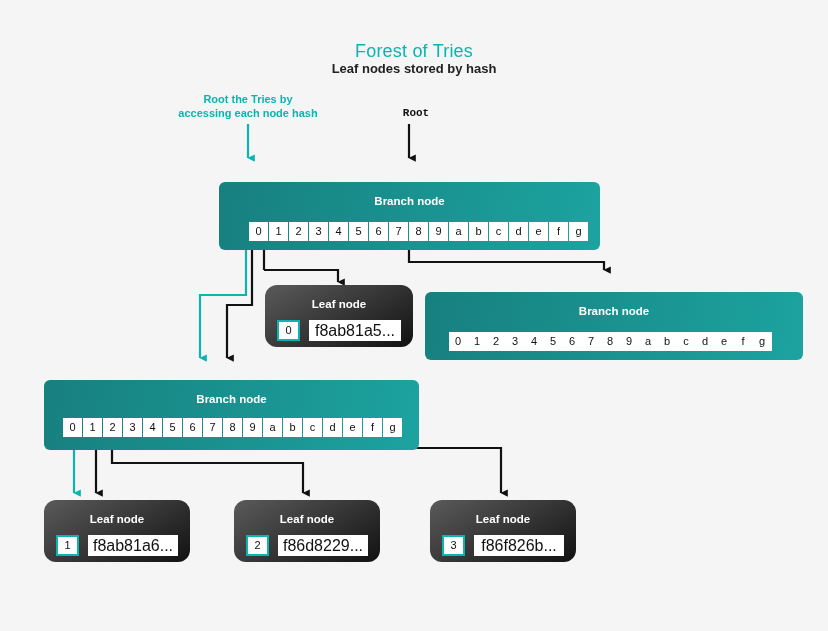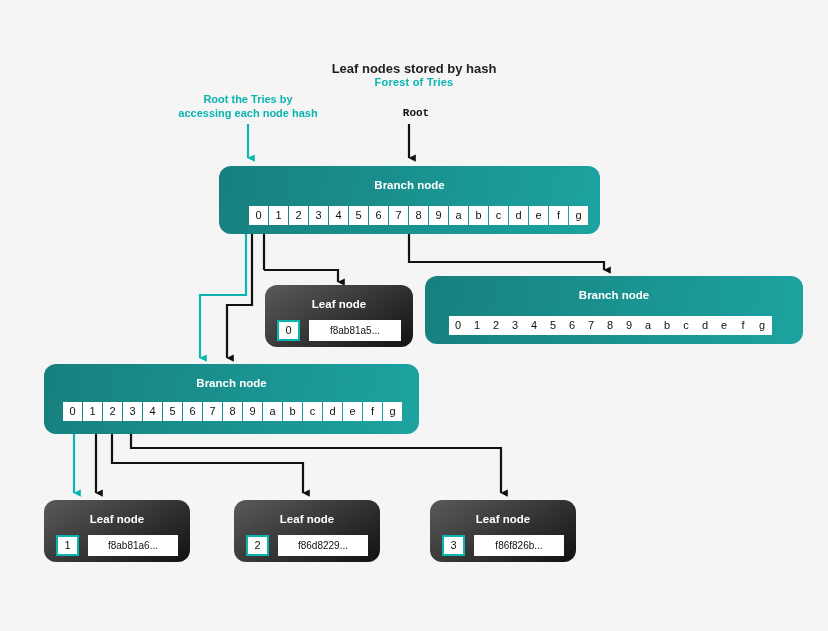--- a/index.html
+++ b/index.html
@@ -26,25 +26,24 @@
     height: 631px;
     pointer-events: none;
   }
 
   
   .title-main {
     position: absolute;
     left: 0; top: 41px;
     width: 828px;
     text-align: center;
-    font-size: 11px;
-    font-weight: bold;
+    font-size: 18px;
+    font-weight: normal;
     color: #0ab5b0;
     letter-spacing: .2px;
-    margin-top: 35px;
   }
   .title-sub {
     position: absolute;
     left: 0; top: 61px;
     width: 828px;
     text-align: center;
     font-size: 13px;
     font-weight: bold;
     color: #222222;
   }
@@ -67,22 +66,23 @@
     left: 377px; top: 106px;
     width: 78px;
     color: #111111;
     font-family: Liberation Mono, monospace;
   }
 
   
   .branch {
     position: absolute;
     background: linear-gradient(100deg, #17807f 0%, #1ca3a0 100%);
-    border-radius: 12px;
-    box-sizing: border-box;
+    border-radius: 6px;
+    box-sizing: border-box;
+    margin-top: 16px;
   }
   .branch-title {
     position: absolute;
     left: 0; top: 13px;
     width: 100%;
     text-align: center;
     font-size: 11.5px;
     font-weight: bold;
     color: #ffffff;
   }
@@ -137,21 +137,21 @@
     line-height: 17px;
     text-align: center;
     color: #111111;
   }
   .leaf-hash {
     flex: 1;
     height: 21px;
     margin-left: 9px;
     background: #ffffff;
     box-sizing: border-box;
-    font-size: 10px;
+    font-size: 16px;
     line-height: 21px;
     text-align: center;
     color: #111111;
   }
 </style>
 </head>
 <body>
 
 <div id="stage">
 

